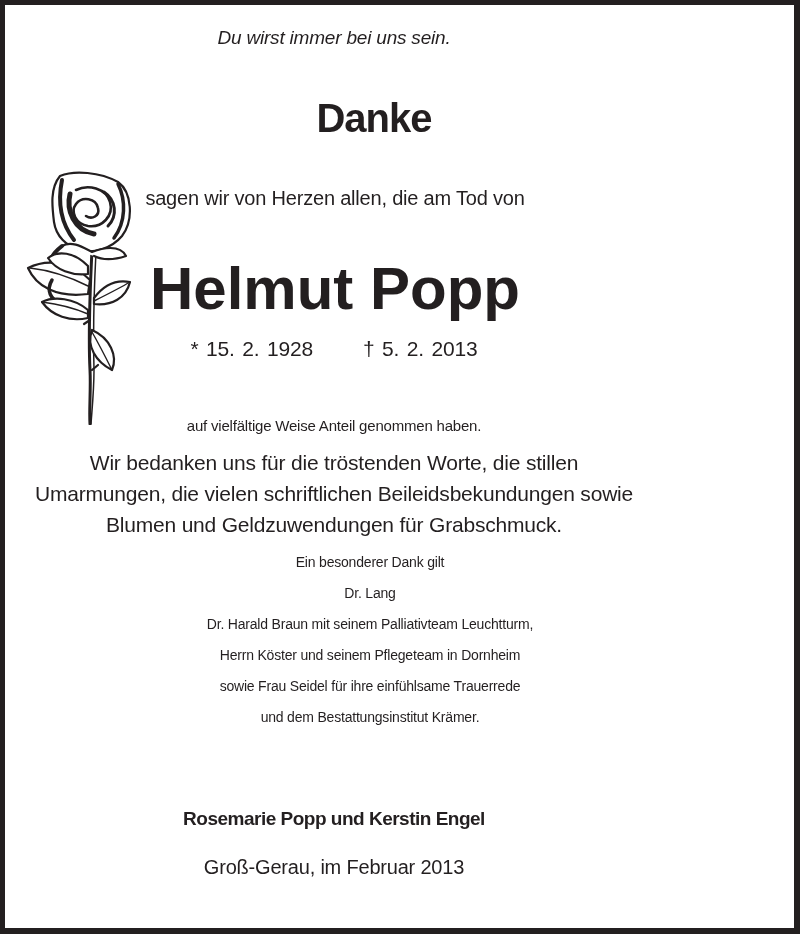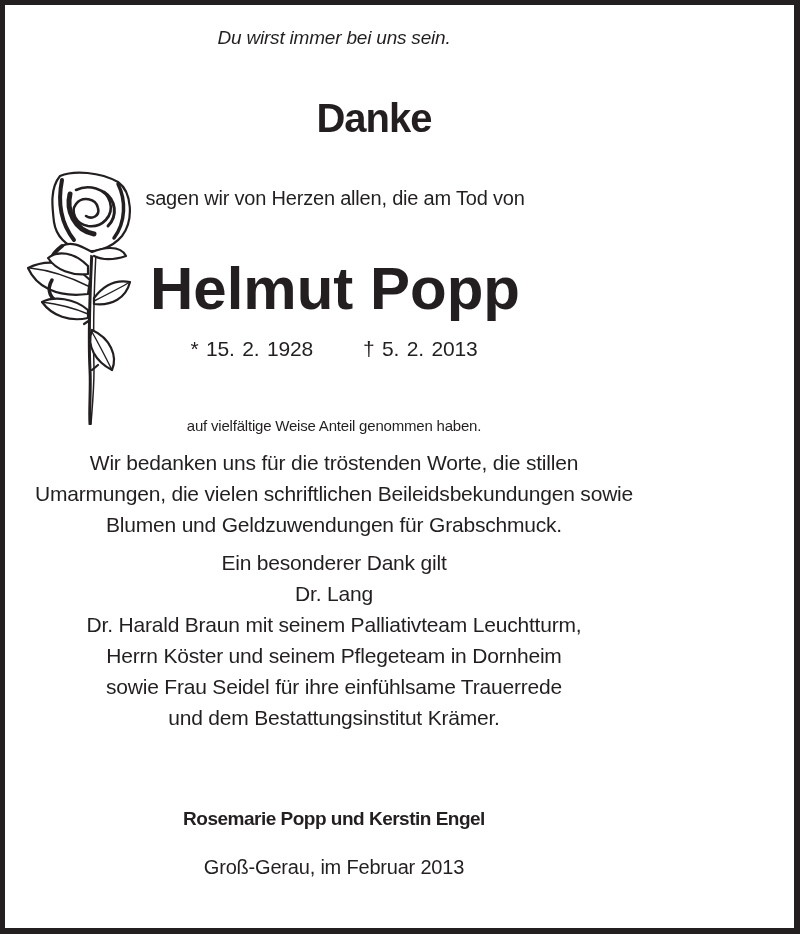--- a/index.html
+++ b/index.html
@@ -17,21 +17,21 @@
     white-space: nowrap; letter-spacing: -0.2px;
   }
   .motto { top: 27px; font-size: 19px; font-style: italic; }
   .danke { top: 96px; font-size: 40px; font-weight: bold; letter-spacing: -1px; padding-left: 40px; }
   .sagen { top: 187px; font-size: 20px; left: 1px; }
   .name  { top: 254px; font-size: 60px; font-weight: bold; letter-spacing: 0px; left: 1px; }
   .dates { top: 337px; font-size: 21px; word-spacing: 2px; }
   .dates .gap { display: inline-block; width: 50px; }
   .auf   { top: 398px; font-size: 15px; left: 0px; margin-top: 19px; }
   .para  { top: 447px; font-size: 21px; line-height: 31px; }
-  .thanks{ top: 547px; font-size: 21px; line-height: 31px; }
+  .thanks{ top: 547px; font-size: 14px; line-height: 31px; padding-left: 36px; }
   .sign  { top: 808px; font-size: 19px; font-weight: bold; letter-spacing: -0.5px; }
   .place { top: 856px; font-size: 20px; }
   .rose  { position: absolute; left: 22px; top: 170px; width: 110px; height: 255px; }
 </style>
 </head>
 <body>
 
 <div class="frame"></div>
 
 <svg class="rose" viewBox="0 0 110 255" xmlns="http://www.w3.org/2000/svg">

